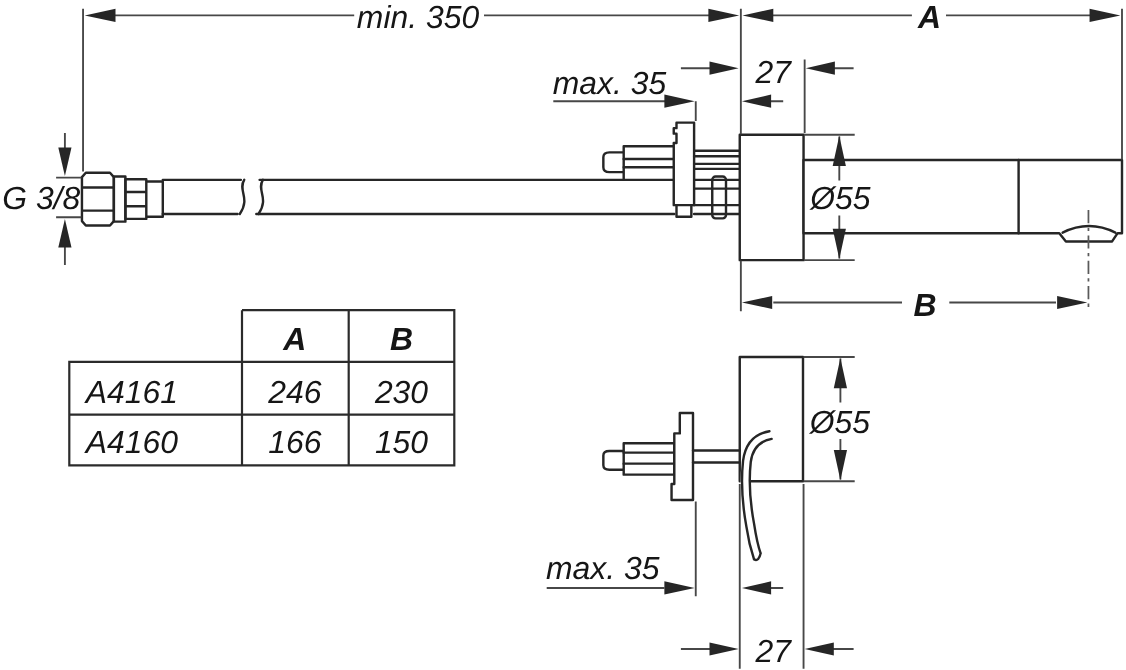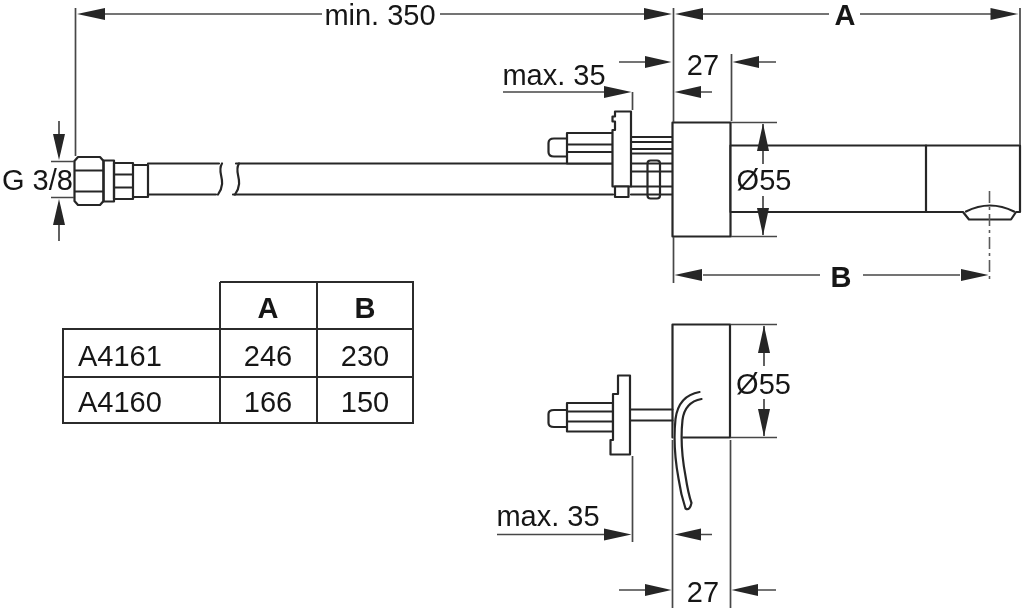--- a/index.html
+++ b/index.html
@@ -3,20 +3,21 @@
 <meta charset="utf-8">
 <style>
   html, body { margin: 0; padding: 0; background: #ffffff; }
   #stage {
     position: relative;
     width: 1024px;
     height: 609px;
     background: #ffffff;
     overflow: hidden;
     font-family: "Liberation Sans", sans-serif;
+    font-style: italic;
   }
   svg { display: block; }
   .obj  { fill: none; stroke: #262626; stroke-width: 2.2; stroke-linejoin: round; stroke-linecap: round; }
   .objf { fill: #ffffff; stroke: #262626; stroke-width: 2.2; stroke-linejoin: round; }
   .dim  { fill: none; stroke: #474747; stroke-width: 1.7; }
   .cl   { fill: none; stroke: #5a5a5a; stroke-width: 1.6; stroke-dasharray: 12 4 3 4; }
   .arr  { fill: #262626; stroke: none; }
   .tbl  { fill: none; stroke: #2b2b2b; stroke-width: 2; }
   .mask { fill: none; stroke: #ffffff; stroke-width: 9; stroke-linecap: round; }
   .t    { font-family: "Liberation Sans", sans-serif; font-size: 29px; fill: #161616; }

